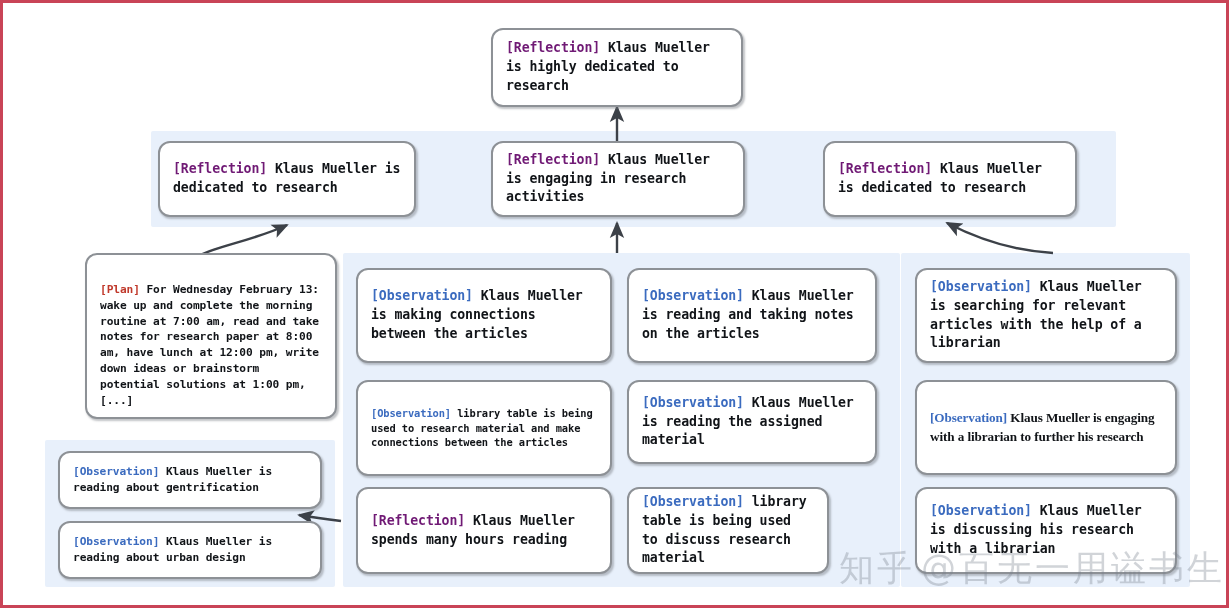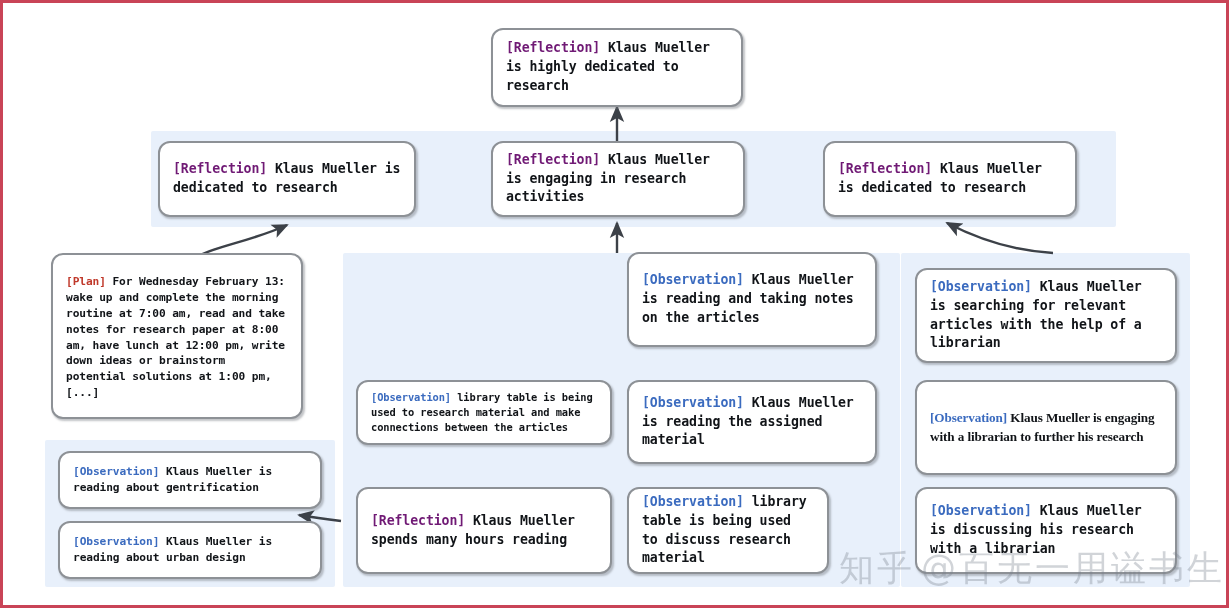--- a/index.html
+++ b/index.html
@@ -103,42 +103,45 @@
   </div>
 
   <div class="node fs13" style="left:488px; top:138px; width:254px; height:76px;">
     <span class="txt"><span class="tag reflection">[Reflection]</span><span> Klaus Mueller is engaging in research activities</span></span>
   </div>
 
   <div class="node fs13" style="left:820px; top:138px; width:254px; height:76px;">
     <span class="txt"><span class="tag reflection">[Reflection]</span><span> Klaus Mueller is dedicated to research</span></span>
   </div>
 
-  <div class="node fs11" style="left:48px; top:250px; width:252px; height:166px; align-items:center; padding-top:11px;">
+  <div class="node fs11" style="left:82px; top:250px; width:252px; height:166px; align-items:flex-end; padding-top:11px;">
     <span class="txt"><span class="tag plan">[Plan]</span><span> For Wednesday February 13: wake up and complete the morning routine at 7:00 am, read and take notes for research paper at 8:00 am, have lunch at 12:00 pm, write down ideas or brainstorm potential solutions at 1:00 pm, [...]</span></span>
   </div>
 
   <div class="node fs11" style="left:55px; top:448px; width:264px; height:58px;">
     <span class="txt"><span class="tag observation">[Observation]</span><span> Klaus Mueller is reading about gentrification</span></span>
   </div>
 
   <div class="node fs11" style="left:55px; top:518px; width:264px; height:58px;">
     <span class="txt"><span class="tag observation">[Observation]</span><span> Klaus Mueller is reading about urban design</span></span>
   </div>
 
+  <div class="node fs13" style="left:353px; top:265px; width:256px; height:95px;">
+    <span class="txt"><span class="tag observation">[Observation]</span><span> Klaus Mueller is making connections between the articles</span></span>
+  </div>
 
-  <div class="node fs10" style="left:353px; top:377px; width:256px; height:65px;">
+  <div class="node fs10" style="left:353px; top:377px; width:256px; height:96px;">
     <span class="txt"><span class="tag observation">[Observation]</span><span> library table is being used to research material and make connections between the articles</span></span>
   </div>
 
   <div class="node fs13" style="left:353px; top:484px; width:256px; height:87px;">
     <span class="txt"><span class="tag reflection">[Reflection]</span><span> Klaus Mueller spends many hours reading</span></span>
   </div>
 
-  <div class="node fs13" style="left:624px; top:249px; width:250px; height:95px;">
+  <div class="node fs13" style="left:624px; top:265px; width:250px; height:95px;">
     <span class="txt"><span class="tag observation">[Observation]</span><span> Klaus Mueller is reading and taking notes on the articles</span></span>
   </div>
 
   <div class="node fs13" style="left:624px; top:377px; width:250px; height:84px;">
     <span class="txt"><span class="tag observation">[Observation]</span><span> Klaus Mueller is reading the assigned material</span></span>
   </div>
 
   <div class="node fs13" style="left:624px; top:484px; width:202px; height:87px;">
     <span class="txt"><span class="tag observation">[Observation]</span><span> library table is being used to discuss research material</span></span>
   </div>

